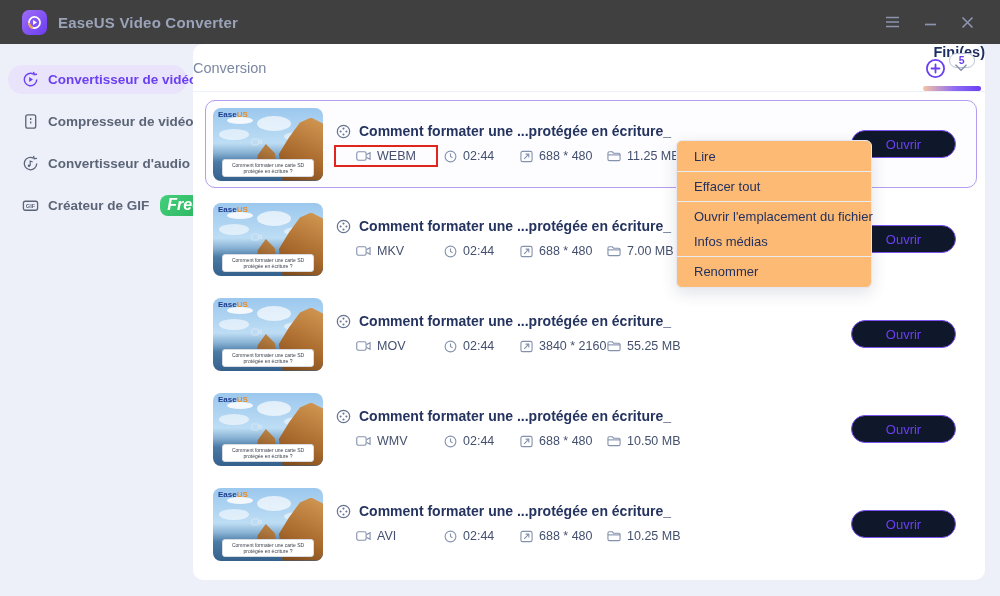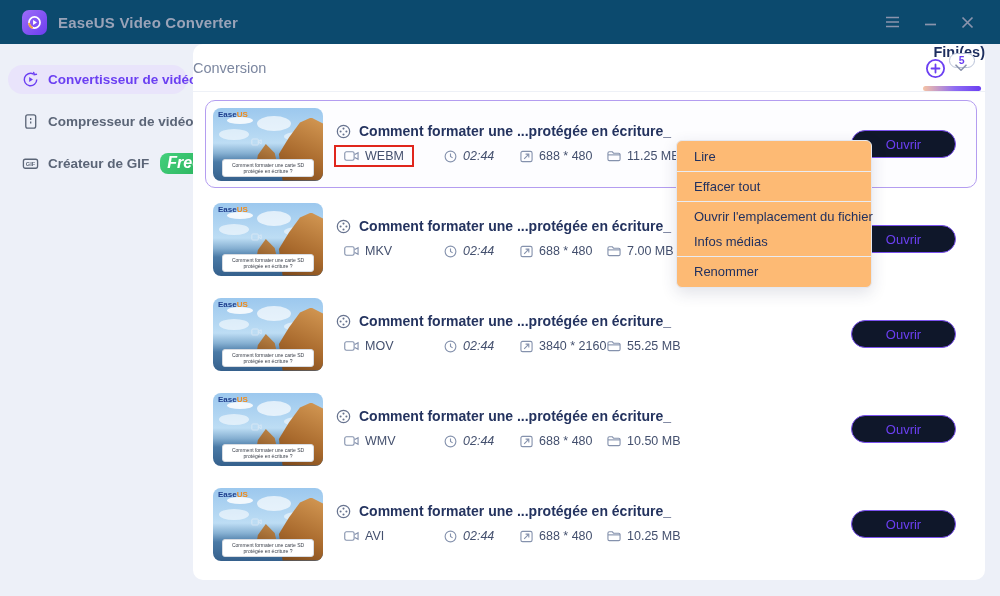--- a/index.html
+++ b/index.html
@@ -5,21 +5,21 @@
   :root{
     --accent:#6e45f5; --accent-text:#6b3ff2; --navy:#24335f; --tab-navy:#1c2d5e;
     --gray-text:#7c87a0; --meta-text:#44506e; --icon-gray:#8592ad;
     --red:#e0261c; --green:#35c06b; --card-border:#b49df0;
   }
   *{margin:0;padding:0;box-sizing:border-box;font-family:"Liberation Sans",sans-serif;}
   html,body{width:1000px;height:596px;}
   body{background:#edf0f8;position:relative;overflow:hidden;}
 
   
-  .topbar{position:absolute;left:0;top:0;width:1000px;height:44px;background:#0c4a6e;display:flex;align-items:center;}
+  .topbar{position:absolute;left:0;top:0;width:1000px;height:44px;background:#404040;display:flex;align-items:center;}
   .logo{width:25px;height:25px;border-radius:7px;margin-left:22px;background:linear-gradient(135deg,#9d6df8,#6c3df0);display:flex;align-items:center;justify-content:center;flex:0 0 auto;}
   .app-title{margin-left:11px;font-size:15px;font-weight:bold;color:#9aa3b8;letter-spacing:.2px;}
   .win-controls{margin-left:auto;margin-right:24px;display:flex;align-items:center;gap:20px;}
   .win-btn{background:none;border:none;cursor:pointer;color:#8b94ad;display:flex;align-items:center;padding:2px;}
 
   
   .sidebar{position:absolute;left:0;top:52px;width:193px;bottom:0;}
   .side-item{display:flex;align-items:center;gap:9px;height:29px;margin:13px 6px 13px 8px;padding:0 0 0 14px;border-radius:15px;color:#5b6577;font-size:13.5px;font-weight:bold;cursor:pointer;white-space:nowrap;}
   .side-item.active{background:#e9e4fb;color:var(--accent-text);}
   .side-item .s-icon{display:flex;align-items:center;flex:0 0 auto;}
@@ -46,22 +46,22 @@
   .rock-small{position:absolute;right:44px;top:34px;width:24px;height:30px;background:linear-gradient(200deg,#c78f4e,#7e4b1e);clip-path:polygon(0 100%,12% 45%,45% 8%,82% 38%,100% 100%);}
   .thumb-brand{position:absolute;top:3px;left:5px;font-size:8px;font-weight:bold;line-height:8px;}
   .brand-a{color:#1c3c8c;} .brand-b{color:#f08c1e;}
   .thumb-mark{position:absolute;top:24px;left:38px;opacity:.6;}
   .thumb-caption{position:absolute;left:9px;right:9px;bottom:4px;background:#fff;border:1px solid #d8dce2;border-radius:3px;padding:2px 3px;font-size:5px;line-height:6px;color:#3a3f4a;text-align:center;}
   .info{margin-left:13px;display:flex;flex-direction:column;gap:8px;min-width:0;text-align:center;}
   .title-line{display:flex;align-items:center;gap:8px;}
   .v-title{font-size:14px;font-weight:bold;color:var(--navy);white-space:nowrap;}
   .meta{display:flex;align-items:center;font-size:12.5px;color:var(--meta-text);}
   .meta-item{display:flex;align-items:center;gap:6px;}
-  .m-format{width:108px;} .m-duration{width:76px;font-style:italic;} .m-resolution{width:87px;}
-  .format-wrap{display:inline-flex;align-items:center;gap:6px;padding:2px 8px;}
+  .m-format{width:108px;} .m-duration{width:76px;} .m-resolution{width:87px;}
+  .format-wrap{display:inline-flex;align-items:center;gap:6px;padding:2px 20px;}
   .row.annotated .format-wrap{outline:2px solid var(--red);}
   .open-btn{margin-left:auto;margin-right:13px;width:105px;height:28px;border-radius:14px;border:1.5px solid #7b52f0;background:#0f172a;color:var(--accent-text);font-size:13px;cursor:pointer;flex:0 0 auto;}
   .meta svg,.title-line svg{flex:0 0 auto;}
 
   
   .context-menu{position:absolute;left:676px;top:140px;width:196px;background:#fdba74;border:1px solid #e5e8f0;border-radius:6px;box-shadow:0 5px 16px rgba(40,50,90,.14);padding:3px 0;z-index:50;}
   .menu-item{padding:5px 10px 5px 17px;font-size:13px;color:#22315f;cursor:pointer;white-space:nowrap;}
   .menu-sep{height:1px;background:#e9ecf3;margin:2px 0;}
 </style>
 </head>
@@ -107,20 +107,31 @@
     <span>Convertisseur de vidéo</span>
   </div>
   <div class="side-item">
     <span class="s-icon">
       <svg width="17" height="17" viewBox="0 0 18 18" fill="none" stroke="currentColor" stroke-width="1.4">
         <rect x="4" y="2" width="10.5" height="14" rx="2"></rect>
           <path d="M9.2 5.2v7.6" stroke-dasharray="2.2 1.6"></path>
       </svg>
     </span>
     <span>Compresseur de vidéo</span>
+  </div>
+  <div class="side-item">
+    <span class="s-icon">
+      <svg width="17" height="17" viewBox="0 0 18 18" fill="none" stroke="currentColor" stroke-width="1.4">
+        <path d="M15.6 9A6.6 6.6 0 1 1 12.2 3.3"></path>
+          <path d="M12.4 1.6l.5 2.4 2.4-.5" stroke-linecap="round"></path>
+        <circle cx="7.4" cy="11.4" r="1.3" fill="currentColor" stroke="none"></circle>
+        <path d="M8.7 11.4V6.4l2.6 1" stroke-width="1.2"></path>
+      </svg>
+    </span>
+    <span>Convertisseur d'audio</span>
   </div>
   <div class="side-item">
     <span class="s-icon">
       <svg width="17" height="17" viewBox="0 0 18 18" fill="none" stroke="currentColor" stroke-width="1.4">
         <rect x="1.5" y="4.5" width="15" height="9.5" rx="2"></rect>
         <text x="9" y="11.7" text-anchor="middle" font-size="6" font-weight="bold" fill="currentColor" stroke="none">GIF</text>
       </svg>
     </span>
     <span>Créateur de GIF</span>
     <span class="free-badge">Free</span>

